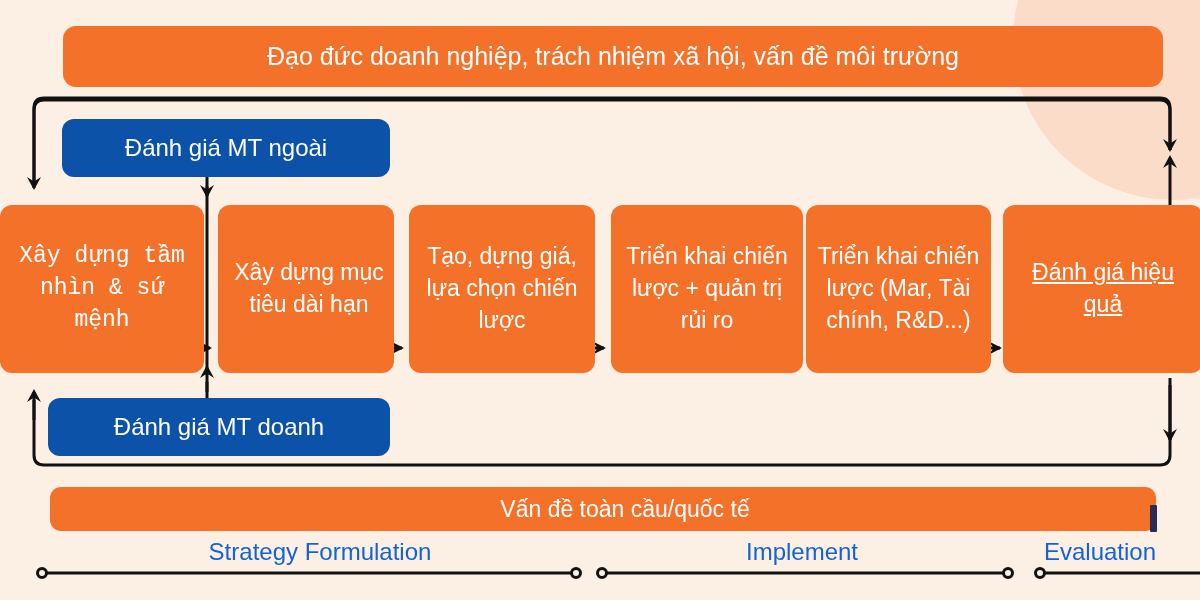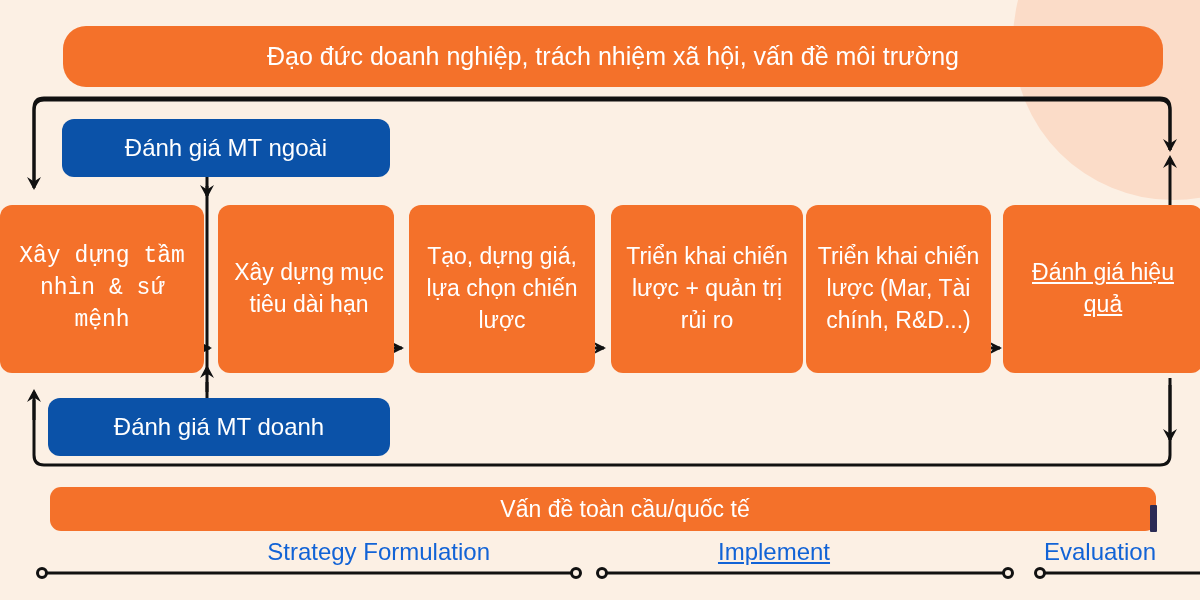--- a/index.html
+++ b/index.html
@@ -62,21 +62,21 @@
     justify-content: center;
     text-align: center;
     box-sizing: border-box;
   }
   .top-banner {
     left: 63px;
     top: 26px;
     width: 1100px;
     height: 61px;
     font-size: 25px;
-    border-radius: 23px;
+    border-radius: 13px;
   }
   .bottom-banner {
     left: 50px;
     top: 487px;
     width: 1106px;
     height: 44px;
     font-size: 23px;
     border-radius: 11px;
     padding-left: 44px;
   }
@@ -220,19 +220,19 @@
 
   <div class="step" style="left:611px; width:192px;">Triển khai chiến lược + quản trị rủi ro</div>
 
   <div class="step" style="left:806px; width:185px;">Triển khai chiến lược (Mar, Tài chính, R&amp;D...)</div>
 
   <div class="step" style="left:1003px; width:200px;text-decoration:underline;">Đánh giá hiệu quả</div>
 
   <div class="bar bottom-banner">Vấn đề toàn cầu/quốc tế</div>
   <div class="bottom-banner-tick"></div>
 
-  <div class="phase-label" style="left:150px; top:538px; width:340px;text-align:right;">Strategy Formulation</div>
-
-  <div class="phase-label" style="left:664px; top:538px; width:220px;text-decoration:underline;">Implement</div>
+  <div class="phase-label" style="left:150px; top:538px; width:340px;">Strategy Formulation</div>
+
+  <div class="phase-label" style="left:692px; top:538px; width:220px;">Implement</div>
 
   <div class="phase-label" style="left:1010px; top:538px; width:180px;">Evaluation</div>
 
 </div>
 
 </body></html>

